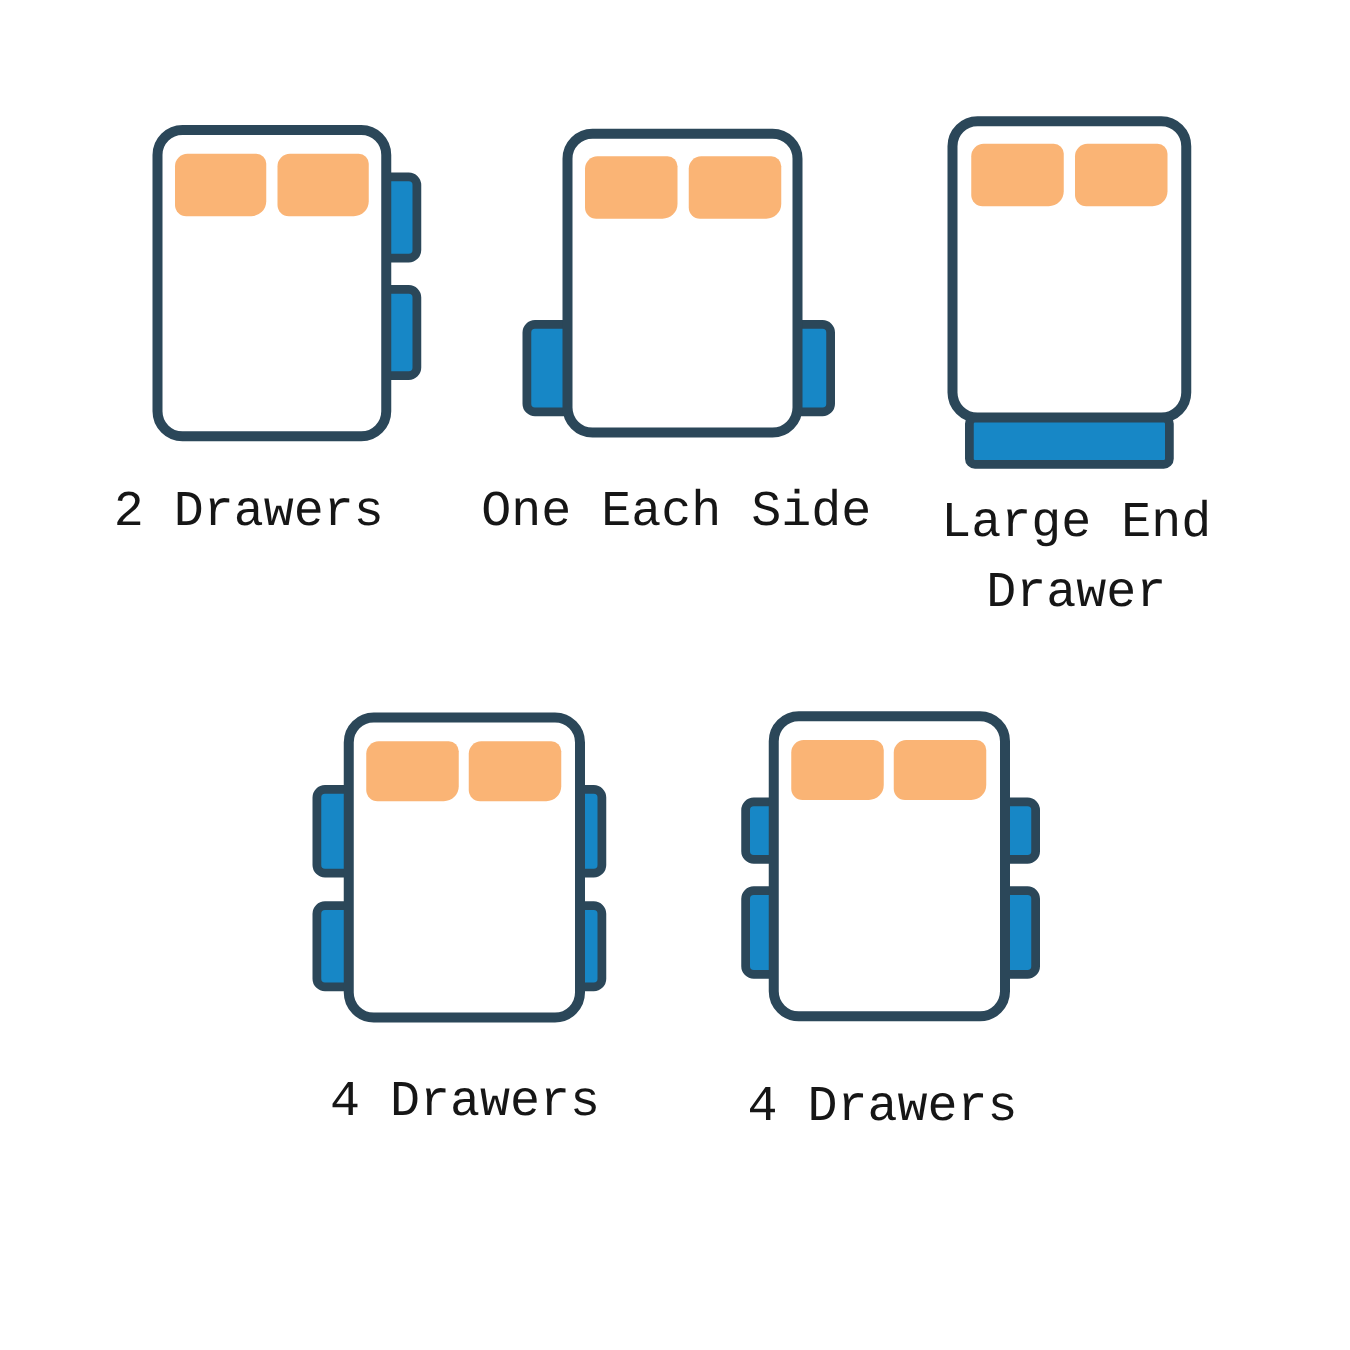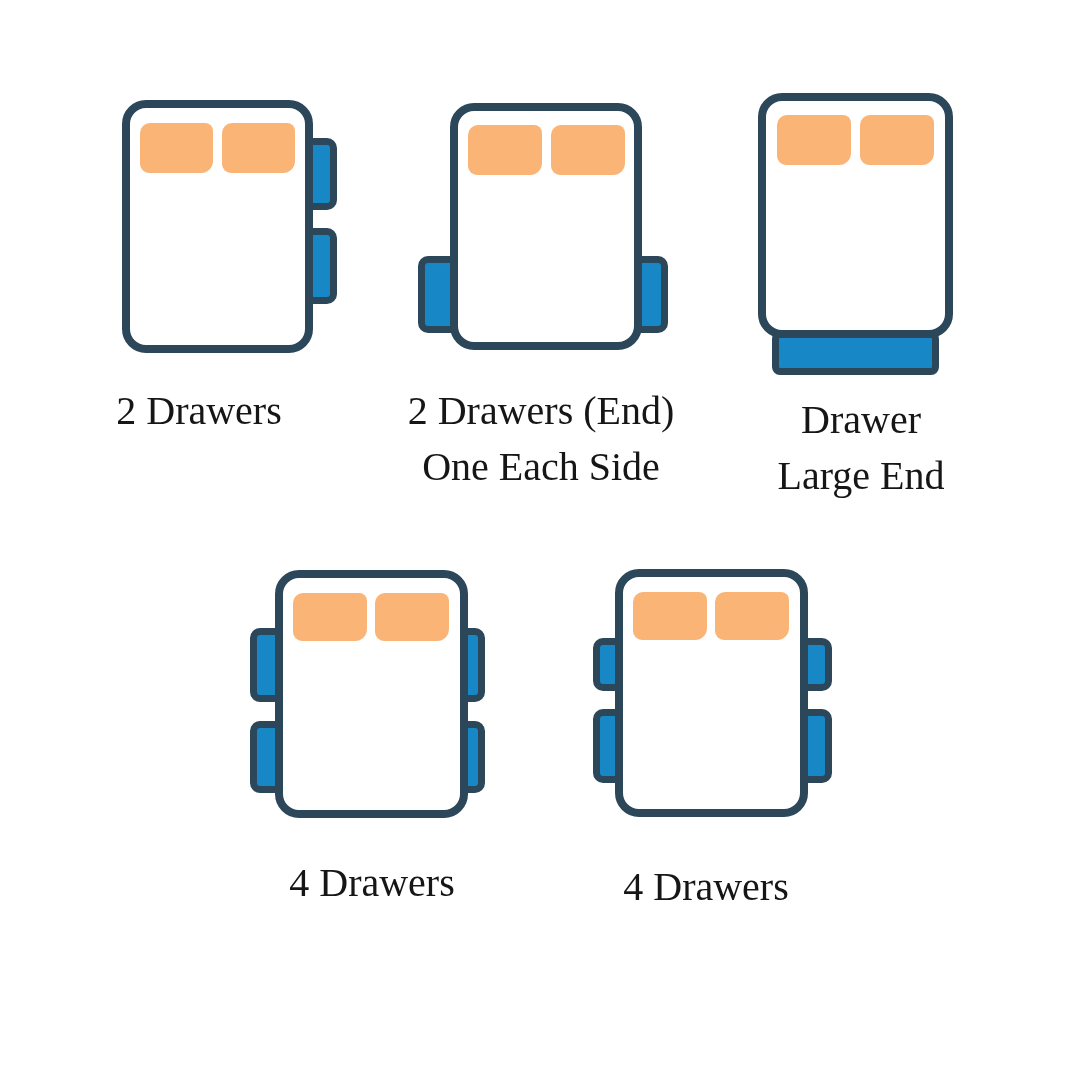--- a/index.html
+++ b/index.html
@@ -1,20 +1,20 @@
 <!DOCTYPE html>
 <html style="--outline: #2b4759; --drawer-fill: #1787c6; --pillow-fill: #fab475; --bed-fill: #ffffff; --label-text: #161616;"><head>
 <meta charset="utf-8">
 <style>
   html,body{margin:0;padding:0;}
   .canvas{
     position:relative;
     width:1080px;height:1080px;
     background:var(--bed-fill,#ffffff);
-    font-family:Liberation Serif, serif;
+    font-family:Liberation Mono, monospace;
     overflow:hidden;
   }
   .figure{position:absolute;}
   .bed{
     position:absolute;
     box-sizing:border-box;
     background:var(--bed-fill,#ffffff);
     border:8px solid var(--outline,#2b4759);
     border-radius:24px;
     z-index:2;
@@ -64,34 +64,33 @@
 
   <div class="figure" style="left:418px;top:103px;width:250px;height:247px;">
     <div class="drawer" style="left:0;top:153px;width:44px;height:77px;"></div>
     <div class="drawer" style="left:206px;top:153px;width:44px;height:77px;"></div>
     <div class="bed" style="left:32px;top:0;width:192px;height:247px;">
       <div class="pillow" style="left:10px;top:14px;width:74px;height:50px;"></div>
       <div class="pillow" style="left:93px;top:14px;width:74px;height:50px;"></div>
     </div>
   </div>
   <div class="label" style="left:541px;top:383px;">
-    <div>2 Drawers (End)</div>
     <div>One Each Side</div>
   </div>
 
   <div class="figure" style="left:758px;top:93px;width:195px;height:282px;">
     <div class="bed" style="left:0;top:0;width:195px;height:245px;">
       <div class="pillow" style="left:11px;top:14px;width:74px;height:50px;"></div>
       <div class="pillow" style="left:94px;top:14px;width:74px;height:50px;"></div>
     </div>
     <div class="drawer front" style="left:14px;top:238px;width:167px;height:44px;"></div>
   </div>
   <div class="label" style="left:861px;top:392px;">
+    <div>Large End</div>
     <div>Drawer</div>
-    <div>Large End</div>
   </div>
 
   <div class="figure" style="left:250px;top:570px;width:235px;height:248px;">
     <div class="drawer" style="left:0;top:58px;width:44px;height:74px;"></div>
     <div class="drawer" style="left:0;top:151px;width:44px;height:72px;"></div>
     <div class="drawer" style="left:191px;top:58px;width:44px;height:74px;"></div>
     <div class="drawer" style="left:191px;top:151px;width:44px;height:72px;"></div>
     <div class="bed" style="left:25px;top:0;width:193px;height:248px;">
       <div class="pillow" style="left:10px;top:15px;width:74px;height:48px;"></div>
       <div class="pillow" style="left:92px;top:15px;width:74px;height:48px;"></div>

